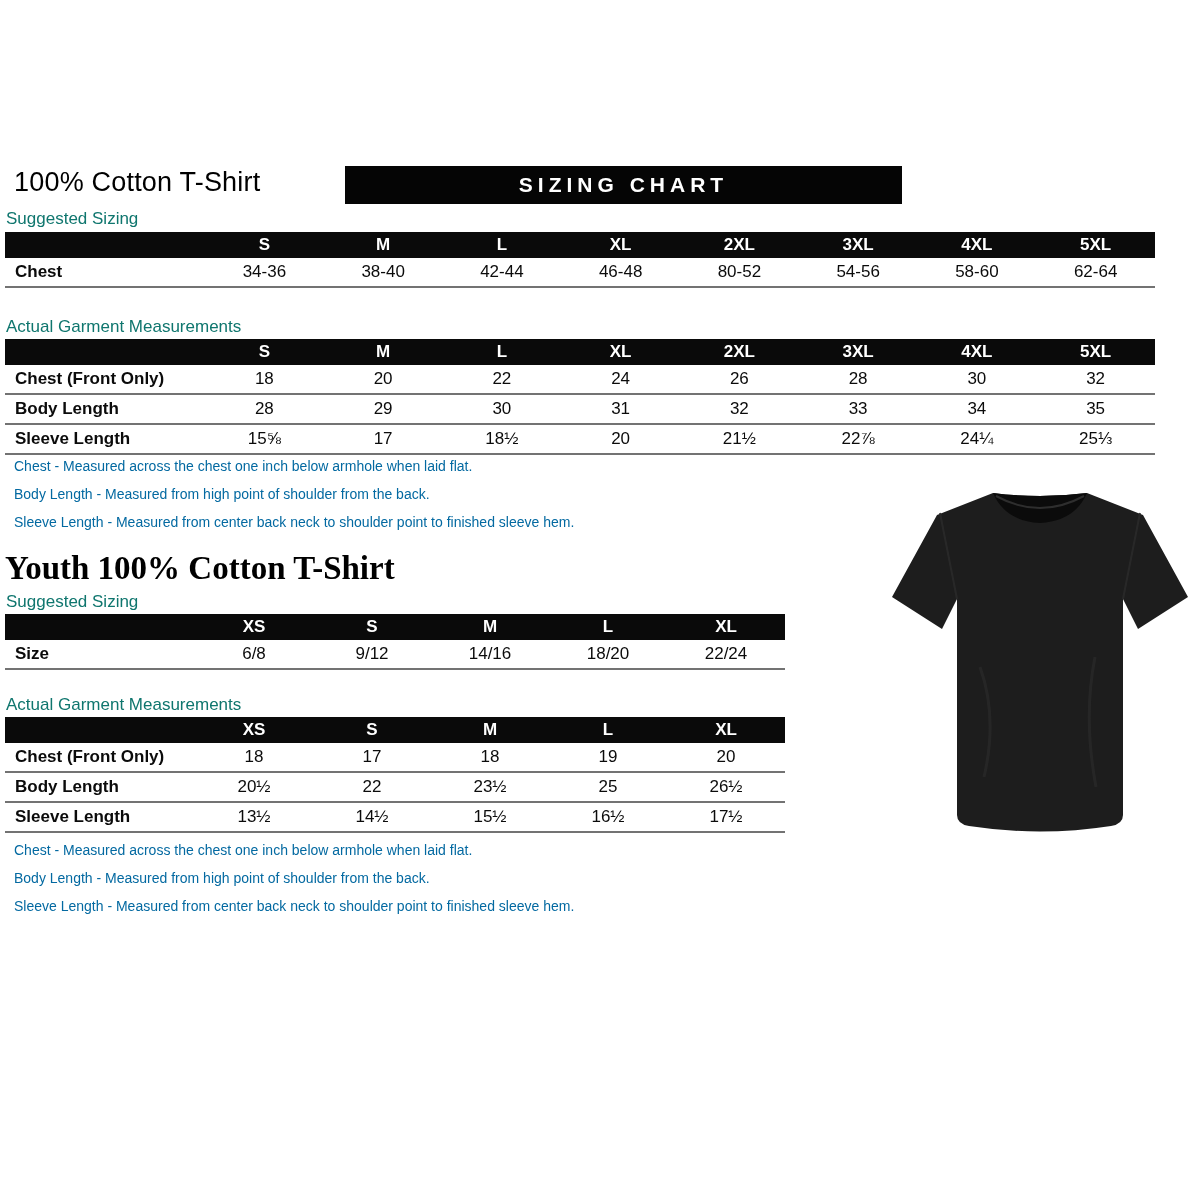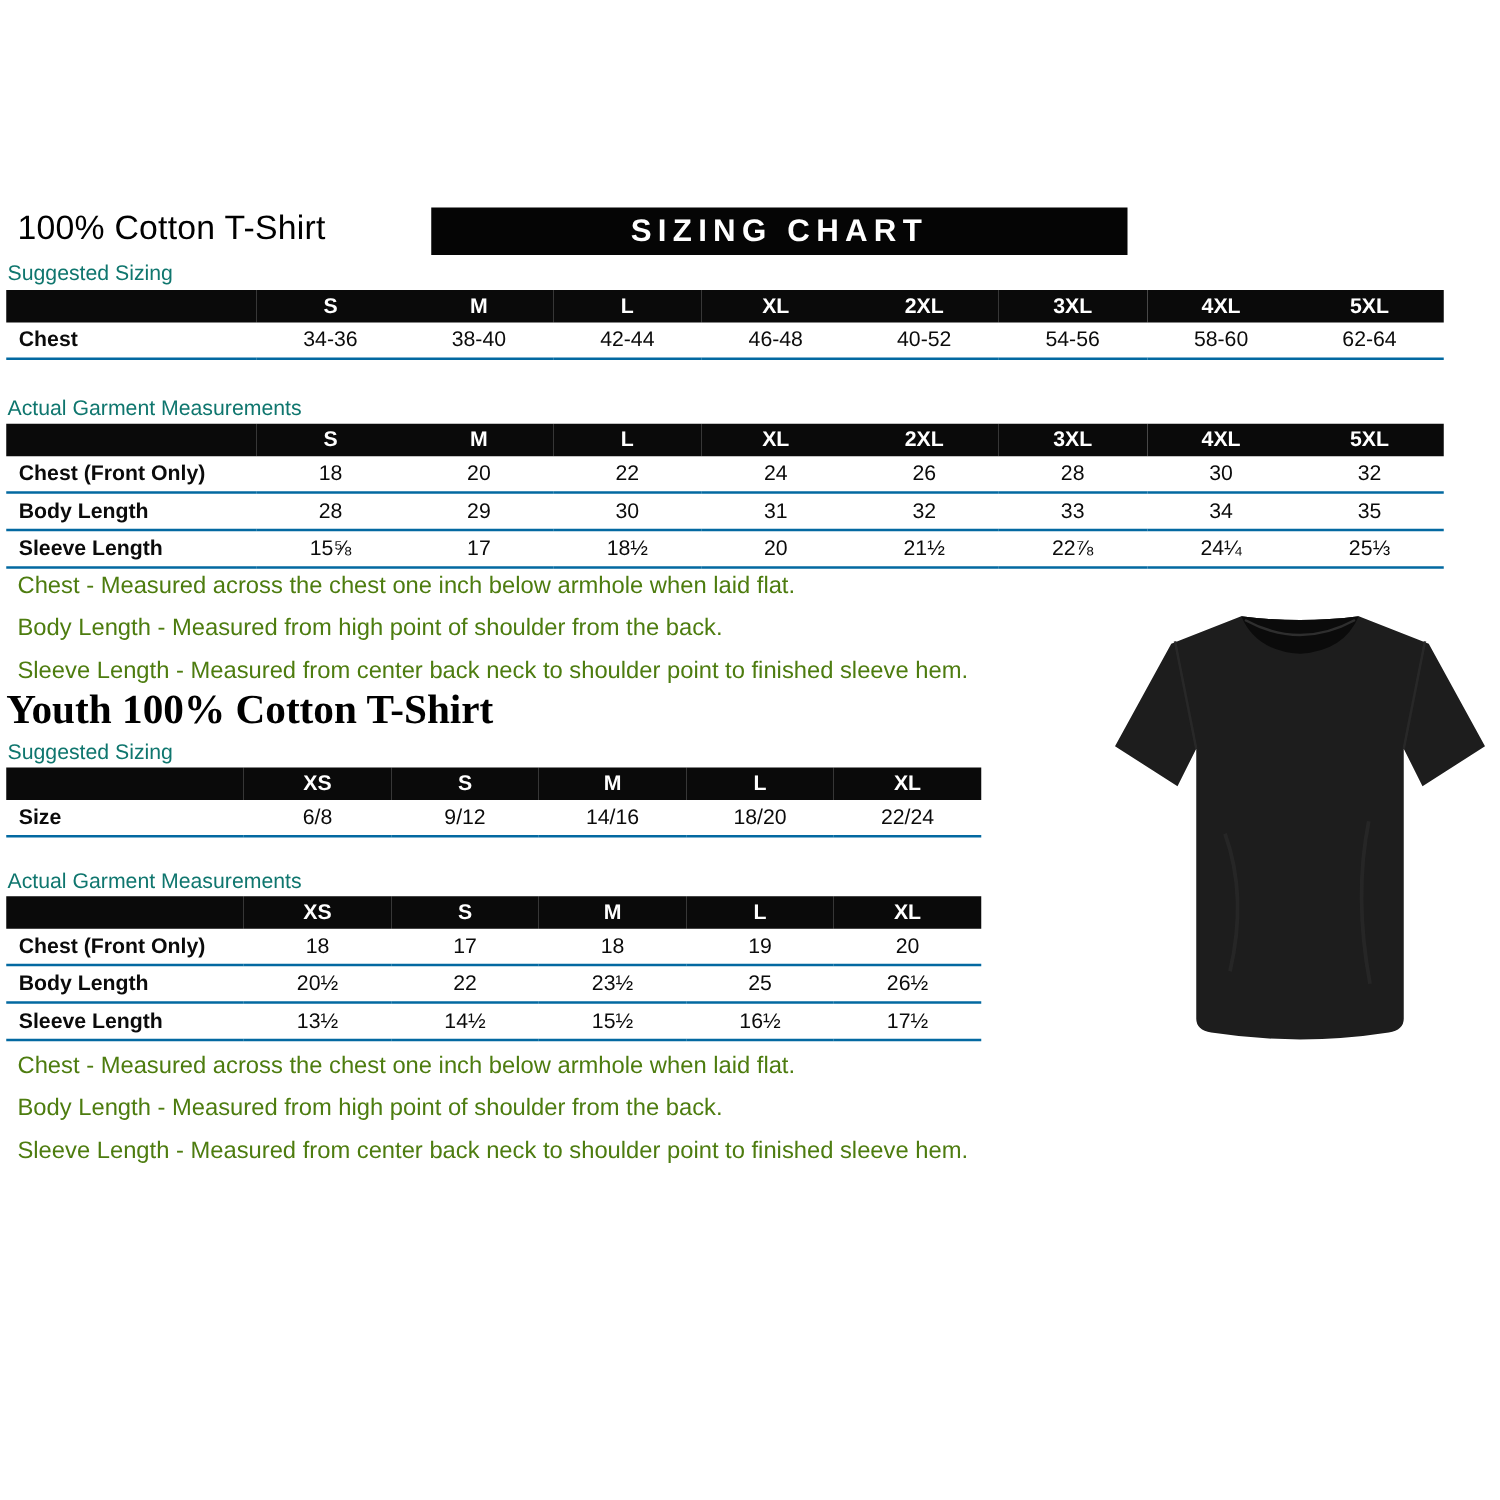--- a/index.html
+++ b/index.html
@@ -21,21 +21,21 @@
 
   .page-title {
     font-size: 27px;
     font-weight: 500;
     letter-spacing: 0.2px;
     white-space: nowrap;
   }
   .banner {
     background: #050505;
     color: #ffffff;
-    font-size: 25px;
+    font-size: 21px;
     font-weight: bold;
     letter-spacing: 5px;
     text-align: center;
     line-height: 38px;
     height: 38px;
   }
   .section-label {
     font-size: 17px;
     color: #0f766e;
     white-space: nowrap;
@@ -61,38 +61,38 @@
     padding: 0;
     text-align: center;
     vertical-align: middle;
   }
   table.size-table td {
     font-size: 17px;
     height: 28px;
     padding: 0;
     text-align: center;
     vertical-align: middle;
-    border-bottom: 2px solid #0369a1;
+    border-bottom: 2px solid #737373;
     color: #0b0b0b;
   }
   table.size-table td.row-label {
     text-align: left;
     padding-left: 10px;
     font-weight: bold;
     white-space: nowrap;
   }
   table.size-table td.row-label .suffix {
     font-weight: bold;
   }
 
   .notes .note {
-    font-size: 19px;
+    font-size: 14px;
     margin-bottom: 12px;
     white-space: nowrap;
-    color: #4d7c0f;
+    color: #0369a1;
   }
 </style>
 </head>
 <body>
 
 <div id="canvas">
 
   <div class="abs page-title" style="left:14px; top:167px;">100% Cotton T-Shirt</div>
   <div class="abs banner" style="left:345px; top:166px; width:557px;">SIZING CHART</div>
 
@@ -123,21 +123,21 @@
         <th>5XL</th>
       </tr>
     </thead>
     <tbody>
       <tr>
         <td class="row-label"><span>Chest</span><span class="suffix"></span></td>
         <td>34-36</td>
         <td>38-40</td>
         <td>42-44</td>
         <td>46-48</td>
-        <td>40-52</td>
+        <td>80-52</td>
         <td>54-56</td>
         <td>58-60</td>
         <td>62-64</td>
       </tr>
     </tbody>
   </table>
 
   <div class="abs section-label" style="left:6px; top:317px;">Actual Garment Measurements</div>
 
   <table class="size-table" style="left:5px; top:339px; width:1150px;">

